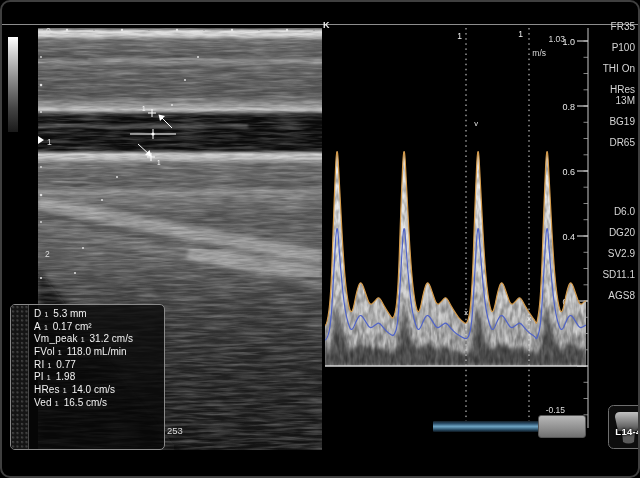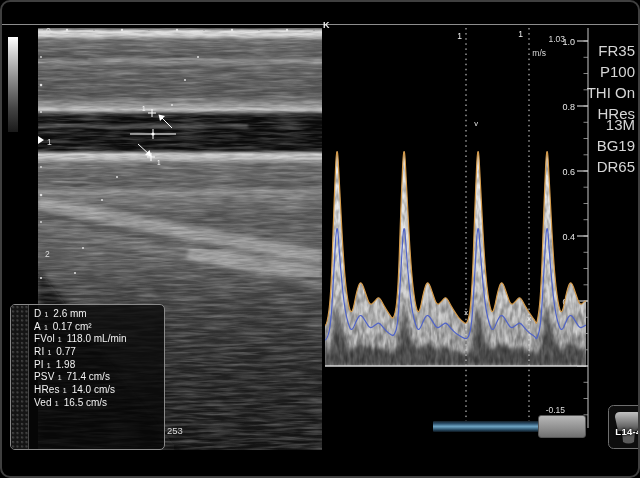--- a/index.html
+++ b/index.html
@@ -15,21 +15,21 @@
   .rul{fill:#dcdcdc;font-size:8.5px;}
   .calidx{fill:#fff;font-size:6.5px;}
   .cal line{stroke:#fff;stroke-width:1;}
   .cal polygon{fill:#fff;}
   .axlbl{fill:#e8e8e8;font-size:9px;}
   .axsmall{fill:#dcdcdc;font-size:8.5px;}
   .curlbl{fill:#f0f0f0;font-size:8.5px;}
   .mark{fill:#f0f0f0;font-size:7.5px;}
   .envline{fill:none;stroke-width:1.2;stroke-linejoin:round;}
   .cursor{stroke:#e0e0e0;stroke-width:1;stroke-dasharray:1.5 3.6;}
-  .sidebar{position:absolute;right:5px;top:45px;width:72px;text-align:right;color:#d6d6d6;font-size:15px;}
+  .sidebar{position:absolute;right:5px;top:21px;width:72px;text-align:right;color:#d6d6d6;font-size:10px;}
   .sb-item{margin-bottom:10px;line-height:11px;white-space:pre-line;}
   .sb-gap{height:48px;}
   .measure-panel{position:absolute;left:10px;top:304px;width:155px;height:146px;
       background:rgba(8,8,8,0.78);border:1px solid #8a8a8a;border-radius:5px;box-sizing:border-box;}
   .handle{position:absolute;left:0;top:0;bottom:0;width:17px;border-right:1px solid #4a4a4a;
       border-radius:4px 0 0 4px;background-color:#141414;
       background-image:radial-gradient(circle at 2px 2px,#414141 1px,transparent 1.4px);background-size:4.5px 4.5px;}
   .mrows{position:absolute;left:23px;top:3px;right:2px;bottom:2px;}
   .mrow{display:flex;align-items:baseline;height:12.7px;color:#f2f2f2;font-size:10px;white-space:nowrap;}
   .mlabel{letter-spacing:0.2px;}
@@ -264,54 +264,61 @@
     <div id="sb-g1">
         <div class="sb-item">FR35</div>
         <div class="sb-item">P100</div>
         <div class="sb-item">THI On</div>
         <div class="sb-item">HRes
 13M</div>
         <div class="sb-item">BG19</div>
         <div class="sb-item">DR65</div>
       </div>
     <div class="sb-gap"></div>
+    <div id="sb-g2">
+        <div class="sb-item">D6.0</div>
+        <div class="sb-item">DG20</div>
+        <div class="sb-item">SV2.9</div>
+        <div class="sb-item">SD11.1</div>
+        <div class="sb-item">AGS8</div>
+      </div>
   </div>
 
   <div class="measure-panel">
     <div class="handle"></div>
     <div class="mrows" id="mrows">
         <div class="mrow">
           <span class="mlabel">D</span>
           <span class="midx">1</span>
-          <span class="mval">2.6 mm</span>
+          <span class="mval">5.3 mm</span>
         </div>
         <div class="mrow">
           <span class="mlabel">A</span>
           <span class="midx">1</span>
           <span class="mval">0.17 cm²</span>
         </div>
         <div class="mrow">
+          <span class="mlabel">Vm_peak</span>
+          <span class="midx">1</span>
+          <span class="mval">31.2 cm/s</span>
+        </div>
+        <div class="mrow">
           <span class="mlabel">FVol</span>
           <span class="midx">1</span>
           <span class="mval">118.0 mL/min</span>
         </div>
         <div class="mrow">
           <span class="mlabel">RI</span>
           <span class="midx">1</span>
           <span class="mval">0.77</span>
         </div>
         <div class="mrow">
           <span class="mlabel">PI</span>
           <span class="midx">1</span>
           <span class="mval">1.98</span>
-        </div>
-        <div class="mrow">
-          <span class="mlabel">PSV</span>
-          <span class="midx">1</span>
-          <span class="mval">71.4 cm/s</span>
         </div>
         <div class="mrow">
           <span class="mlabel">HRes</span>
           <span class="midx">1</span>
           <span class="mval">14.0 cm/s</span>
         </div>
         <div class="mrow">
           <span class="mlabel">Ved</span>
           <span class="midx">1</span>
           <span class="mval">16.5 cm/s</span>

